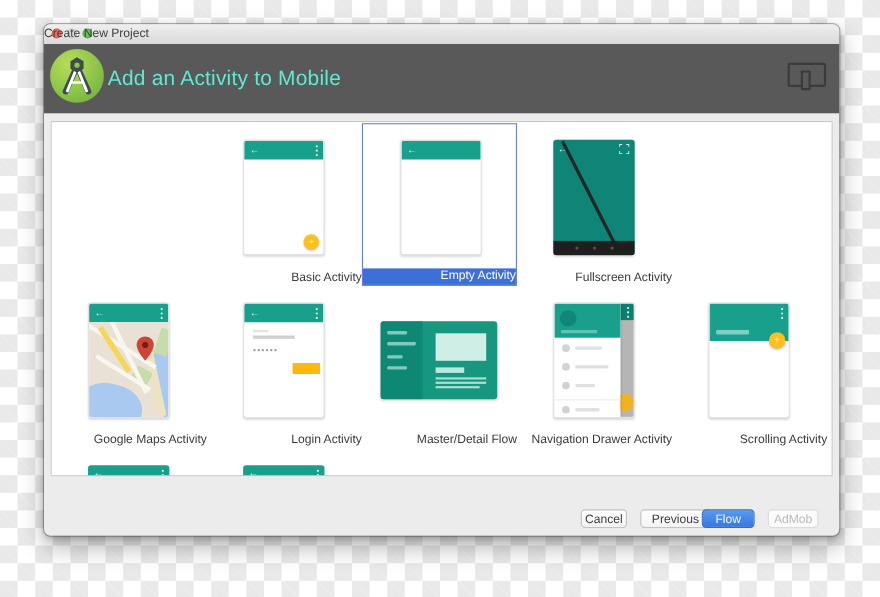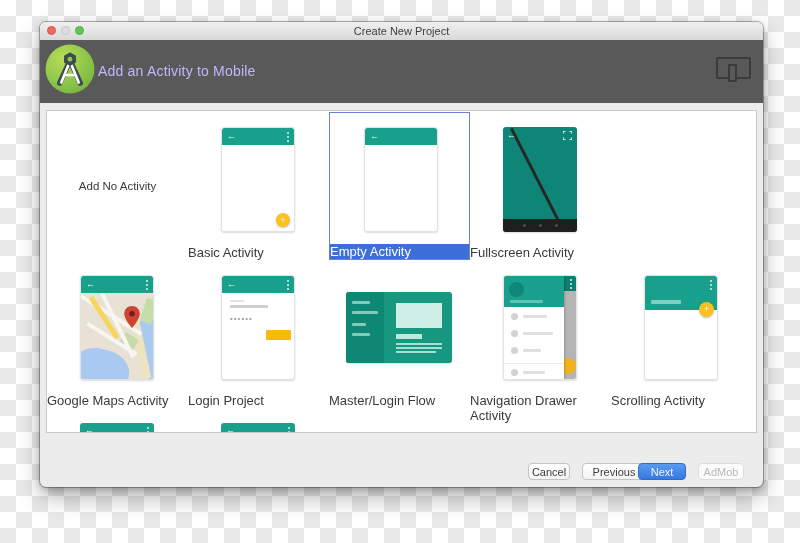--- a/index.html
+++ b/index.html
@@ -22,37 +22,37 @@
     outline:1px solid rgba(0,0,0,.28);
     overflow:hidden;
   }
   
   #titlebar{left:0;top:0;width:100%;height:18px;
     background:linear-gradient(#f0f0f0,#d8d8d8);border-bottom:1px solid #bdbdbd;}
   .light{width:9px;height:9px;border-radius:50%;top:4px;}
   #light-close{left:7px;background:#ee6a5f;border:1px solid #d8554b;box-sizing:border-box;}
   #light-min{left:21px;background:#dedede;border:1px solid #c6c6c6;box-sizing:border-box;}
   #light-zoom{left:35px;background:#61c654;border:1px solid #4fae43;box-sizing:border-box;}
-  #win-title{left:0;top:0;width:100%;height:18px;line-height:19px;text-align:center;
+  #win-title{left:0;top:0;width:100%;height:18px;line-height:19px;
     font-size:11px;color:#3e3e3e;font-weight:500;}
   
   #header{left:0;top:18px;width:100%;height:63px;background:#595959;}
   #logo{left:5px;top:4px;width:50px;height:50px;}
-  #header-title{left:58px;top:0;height:63px;line-height:63px;color:#c4b5fd;
-    font-size:14px;letter-spacing:.2px;font-weight:400;}
+  #header-title{left:58px;top:0;height:63px;line-height:63px;color:#5eead4;
+    font-size:19px;letter-spacing:.2px;font-weight:400;}
   #devicon{left:676px;top:17px;width:35px;height:22px;border:2px solid #3b3b3b;
     border-radius:2px;box-sizing:border-box;}
   #devphone{left:10px;top:5px;width:9px;height:18px;border:2px solid #3b3b3b;
     background:#595959;border-radius:1px;box-sizing:border-box;}
   
   #list{left:6px;top:88px;width:711px;height:323px;background:#fff;
     border:1px solid #c9c9c9;box-sizing:border-box;overflow:hidden;}
   .cell{width:141px;height:148px;}
   .cell .celllabel{left:0;bottom:0;width:100%;height:15px;line-height:15px;
-    text-align:left;font-size:13px;color:#3a3a3a;}
+    text-align:right;font-size:11px;color:#3a3a3a;}
   .cell.selected{border:1px solid #6b82d6;box-sizing:border-box;}
   .cell.selected .celllabel{background:#3d6fd8;color:#fff;}
   .nolabel{left:0;top:0;width:100%;height:148px;display:flex;align-items:center;
     justify-content:center;font-size:11.5px;color:#3a3a3a;position:absolute;}
   
   .thumb{left:33px;top:15px;width:74px;height:105px;background:#fff;
     border:1px solid #e2e2e2;border-radius:3px;box-sizing:border-box;
     box-shadow:0 1px 2px rgba(0,0,0,.14);overflow:hidden;}
   .appbar{left:0;top:0;width:100%;height:17px;background:#18a08d;border-radius:2px 2px 0 0;}
   .back{left:5px;top:0;height:17px;line-height:17px;color:#eafaf6;font-size:9px;}
@@ -146,23 +146,20 @@
       <circle cx="23" cy="14" r="2.2" fill="#8ec64a"></circle>
     </svg>
     <div id="header-title" class="abs">Add an Activity to Mobile</div>
     <div id="devicon" class="abs">
       <div id="devphone" class="abs"></div>
     </div>
   </div>
 
   <div id="list" class="abs">
 
-    <div class="cell abs" style="left:0;top:1px">
-      <div class="nolabel">Add No Activity</div>
-    </div>
 
     <div class="cell abs" style="left:141px;top:1px">
       <div class="thumb abs">
         <div class="appbar abs">
           <span class="back abs">←</span>
           <span class="menudots abs"></span>
         </div>
         <div class="fab abs" style="left:54px;top:85px">+</div>
       </div>
       <div class="celllabel abs">Basic Activity</div>
@@ -223,38 +220,38 @@
       <div class="thumb abs">
         <div class="appbar abs">
           <span class="back abs">←</span>
           <span class="menudots abs"></span>
         </div>
         <div class="ln-lbl abs"></div>
         <div class="ln-input abs"></div>
         <div class="ln-dots abs">••••••</div>
         <div class="ln-btn abs"></div>
       </div>
-      <div class="celllabel abs">Login Project</div>
+      <div class="celllabel abs">Login Activity</div>
     </div>
 
     <div class="cell abs" style="left:282px;top:149px">
       <div class="thumb tablet abs">
         <div class="md-left abs">
           <div class="md-line abs" style="top:9px;width:18px"></div>
           <div class="md-line abs" style="top:19px;width:26px"></div>
           <div class="md-line abs" style="top:31px;width:14px"></div>
           <div class="md-line abs" style="top:41px;width:18px"></div>
         </div>
         <div class="md-img abs"></div>
         <div class="md-t1 abs"></div>
         <div class="md-t2 abs" style="top:51px"></div>
         <div class="md-t2 abs" style="top:55px"></div>
         <div class="md-t2 abs" style="top:59px;width:40px"></div>
       </div>
-      <div class="celllabel abs">Master/Login Flow</div>
+      <div class="celllabel abs">Master/Detail Flow</div>
     </div>
 
     <div class="cell abs" style="left:423px;top:149px">
       <div class="thumb abs">
         <div class="nd-strip abs"></div>
         <div class="nd-fab abs"></div>
         <div class="nd-topbar abs">
           <span class="menudots abs" style="right:6px;top:3px"></span>
         </div>
         <div class="nd-drawer abs">
@@ -292,15 +289,15 @@
       <span class="menudots abs"></span>
     </div>
     <div class="partialbar abs" style="left:174px;top:312px">
       <span class="back abs" style="line-height:14px">←</span>
       <span class="menudots abs"></span>
     </div>
   </div>
 
   <div id="btn-cancel" class="btn abs" style="left:488px;top:441px;width:42px">Cancel</div>
   <div id="btn-previous" class="btn abs" style="left:542px;top:441px;width:64px">Previous</div>
-  <div id="btn-next" class="btn abs" style="left:598px;top:441px;width:48px">Next</div>
+  <div id="btn-next" class="btn abs" style="left:598px;top:441px;width:48px">Flow</div>
   <div id="btn-finish" class="btn abs" style="left:658px;top:441px;width:46px">AdMob</div>
 </div>
 
 </body></html>

